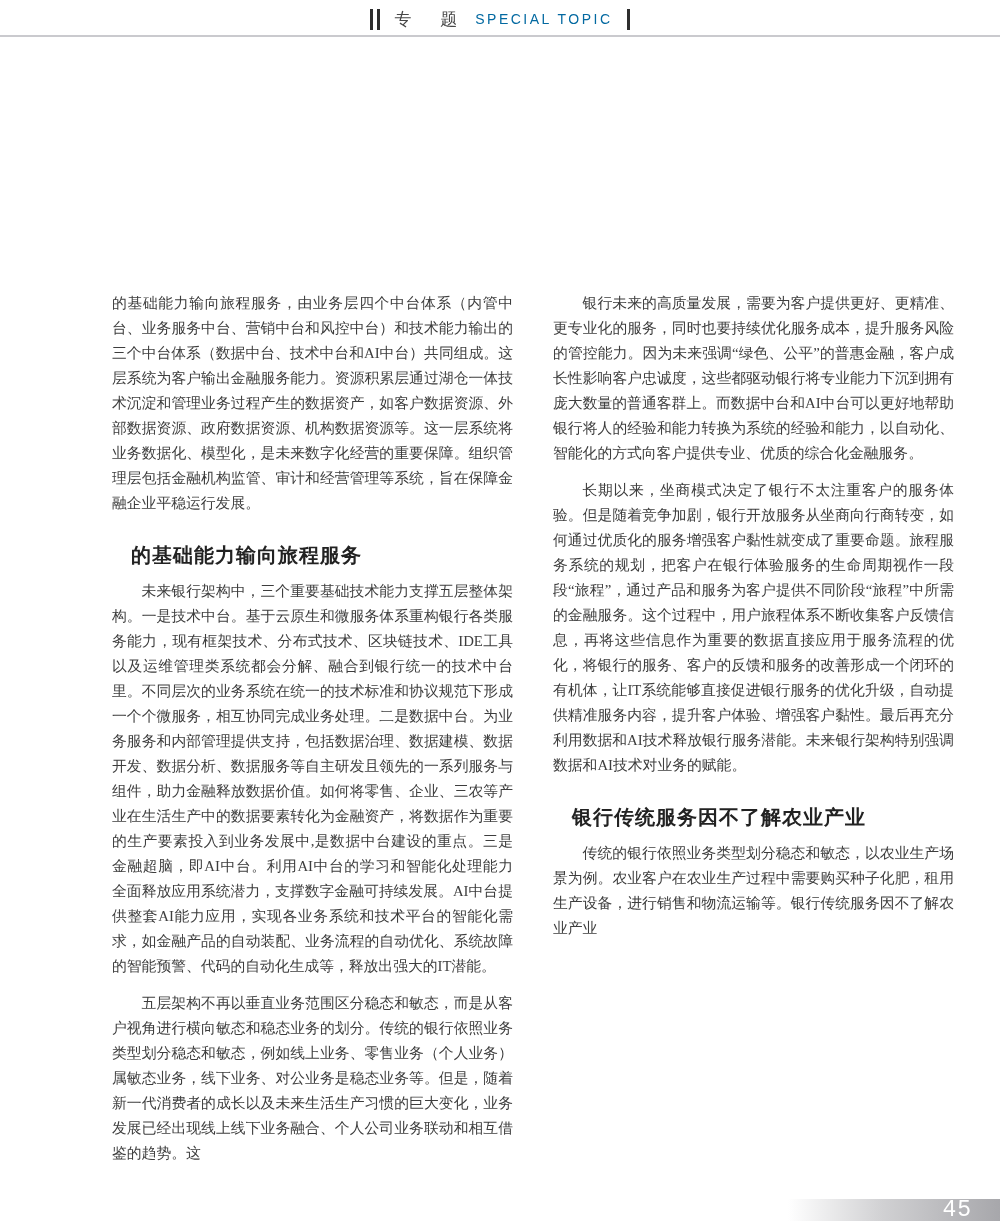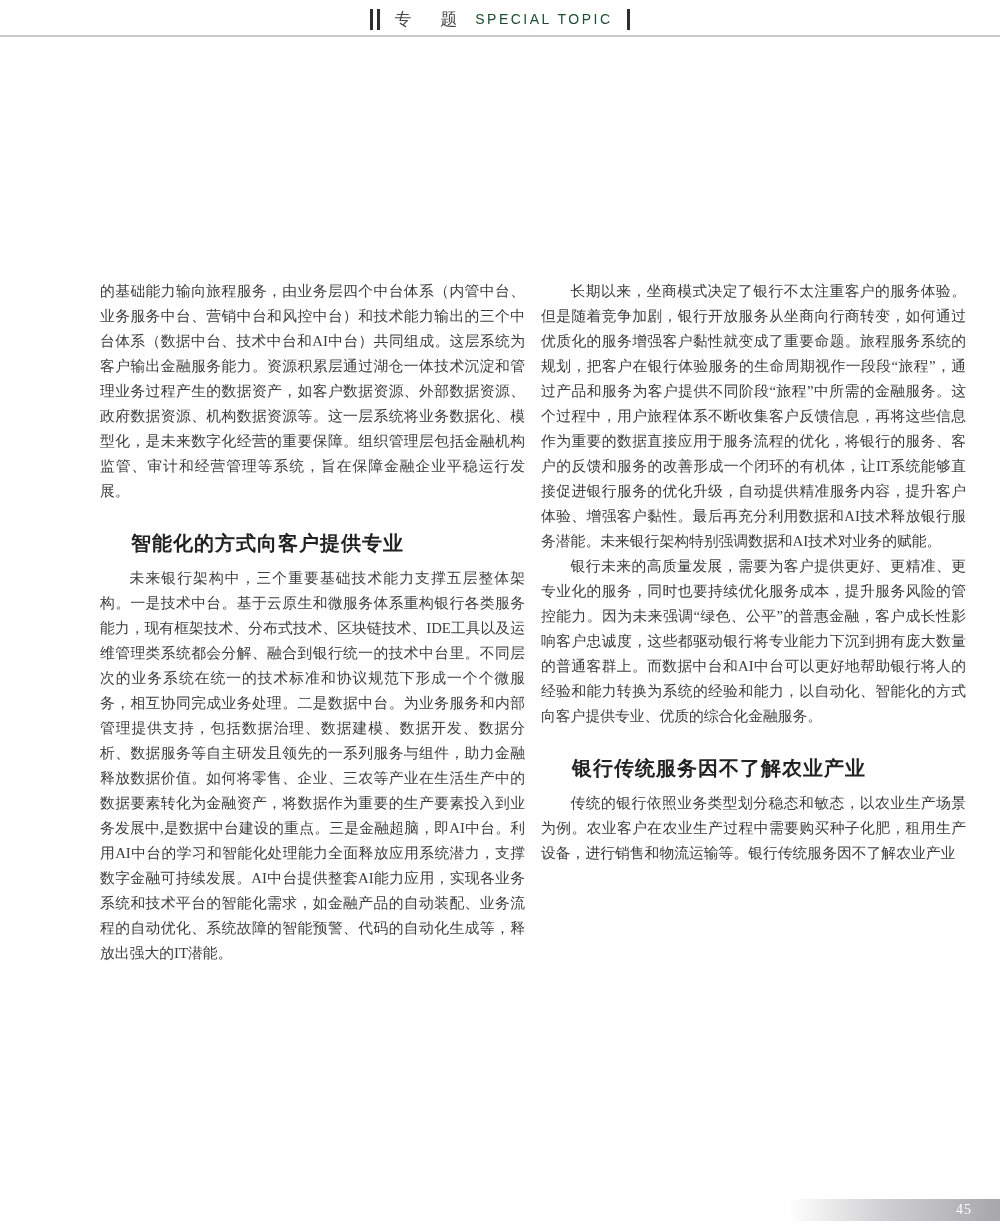--- a/index.html
+++ b/index.html
@@ -40,21 +40,21 @@
     background: #2e2e2e;
   }
   .hdr-cn {
     font-size: 17px;
     color: #474747;
     letter-spacing: 12px;
     font-weight: 500;
   }
   .hdr-en {
     font-size: 14px;
-    color: #14532d;
+    color: #0369a1;
     letter-spacing: 2.5px;
     margin-left: -8px;
   }
   .hdr-rule {
     position: absolute;
     top: 35px;
     left: 0;
     width: 100%;
     height: 2px;
     background: #cacace;
@@ -70,21 +70,21 @@
     gap: 16px;
   }
   .col {
     width: 425px;
     font-size: 14.8px;
     line-height: 25px;
     color: #3d3d3d;
     text-align: justify;
   }
   .col p {
-    margin: 0;
+    margin: 12px;
     text-indent: 2em;
   }
   .col p.cont {
     text-indent: 0;
   }
   .col h3 {
     margin: 27px 0 11px 0;
     font-size: 20px;
     line-height: 24px;
     font-weight: bold;
@@ -102,22 +102,22 @@
     height: 22px;
     background: linear-gradient(90deg, rgba(170,170,174,0) 0%, rgba(170,170,174,0.55) 45%, #a7a7ab 100%);
     display: flex;
     align-items: center;
     justify-content: flex-end;
     padding-right: 0;
     box-sizing: border-box;
   }
   .page-num {
     color: #ffffff;
-    font-size: 14px;
-    font-family: Liberation Serif, serif;
+    font-size: 23px;
+    font-family: Liberation Mono, monospace;
     margin-right: 28px;
     letter-spacing: 1px;
   }
 </style>
 </head>
 <body>
 
 <div class="page-header">
   <span class="dbl-bar">
       <i></i>
@@ -128,27 +128,28 @@
   <span class="sgl-bar">
       <i style="display:block;width:3px;height:21px;background:#2e2e2e;"></i>
     </span>
 </div>
 <div class="hdr-rule"></div>
 
 <div class="content">
 
   <div class="col">
     <p class="cont">的基础能力输向旅程服务，由业务层四个中台体系（内管中台、业务服务中台、营销中台和风控中台）和技术能力输出的三个中台体系（数据中台、技术中台和AI中台）共同组成。这层系统为客户输出金融服务能力。资源积累层通过湖仓一体技术沉淀和管理业务过程产生的数据资产，如客户数据资源、外部数据资源、政府数据资源、机构数据资源等。这一层系统将业务数据化、模型化，是未来数字化经营的重要保障。组织管理层包括金融机构监管、审计和经营管理等系统，旨在保障金融企业平稳运行发展。</p>
-    <h3>智能化的方式向客户提供专业</h3>
+    <h3>的基础能力输向旅程服务</h3>
     <p>未来银行架构中，三个重要基础技术能力支撑五层整体架构。一是技术中台。基于云原生和微服务体系重构银行各类服务能力，现有框架技术、分布式技术、区块链技术、IDE工具以及运维管理类系统都会分解、融合到银行统一的技术中台里。不同层次的业务系统在统一的技术标准和协议规范下形成一个个微服务，相互协同完成业务处理。二是数据中台。为业务服务和内部管理提供支持，包括数据治理、数据建模、数据开发、数据分析、数据服务等自主研发且领先的一系列服务与组件，助力金融释放数据价值。如何将零售、企业、三农等产业在生活生产中的数据要素转化为金融资产，将数据作为重要的生产要素投入到业务发展中,是数据中台建设的重点。三是金融超脑，即AI中台。利用AI中台的学习和智能化处理能力全面释放应用系统潜力，支撑数字金融可持续发展。AI中台提供整套AI能力应用，实现各业务系统和技术平台的智能化需求，如金融产品的自动装配、业务流程的自动优化、系统故障的智能预警、代码的自动化生成等，释放出强大的IT潜能。</p>
+    <p>五层架构不再以垂直业务范围区分稳态和敏态，而是从客户视角进行横向敏态和稳态业务的划分。传统的银行依照业务类型划分稳态和敏态，例如线上业务、零售业务（个人业务）属敏态业务，线下业务、对公业务是稳态业务等。但是，随着新一代消费者的成长以及未来生活生产习惯的巨大变化，业务发展已经出现线上线下业务融合、个人公司业务联动和相互借鉴的趋势。这</p>
   </div>
 
   <div class="col">
+    <p>银行未来的高质量发展，需要为客户提供更好、更精准、更专业化的服务，同时也要持续优化服务成本，提升服务风险的管控能力。因为未来强调“绿色、公平”的普惠金融，客户成长性影响客户忠诚度，这些都驱动银行将专业能力下沉到拥有庞大数量的普通客群上。而数据中台和AI中台可以更好地帮助银行将人的经验和能力转换为系统的经验和能力，以自动化、智能化的方式向客户提供专业、优质的综合化金融服务。</p>
     <p>长期以来，坐商模式决定了银行不太注重客户的服务体验。但是随着竞争加剧，银行开放服务从坐商向行商转变，如何通过优质化的服务增强客户黏性就变成了重要命题。旅程服务系统的规划，把客户在银行体验服务的生命周期视作一段段“旅程”，通过产品和服务为客户提供不同阶段“旅程”中所需的金融服务。这个过程中，用户旅程体系不断收集客户反馈信息，再将这些信息作为重要的数据直接应用于服务流程的优化，将银行的服务、客户的反馈和服务的改善形成一个闭环的有机体，让IT系统能够直接促进银行服务的优化升级，自动提供精准服务内容，提升客户体验、增强客户黏性。最后再充分利用数据和AI技术释放银行服务潜能。未来银行架构特别强调数据和AI技术对业务的赋能。</p>
-    <p>银行未来的高质量发展，需要为客户提供更好、更精准、更专业化的服务，同时也要持续优化服务成本，提升服务风险的管控能力。因为未来强调“绿色、公平”的普惠金融，客户成长性影响客户忠诚度，这些都驱动银行将专业能力下沉到拥有庞大数量的普通客群上。而数据中台和AI中台可以更好地帮助银行将人的经验和能力转换为系统的经验和能力，以自动化、智能化的方式向客户提供专业、优质的综合化金融服务。</p>
     <h3>银行传统服务因不了解农业产业</h3>
     <p>传统的银行依照业务类型划分稳态和敏态，以农业生产场景为例。农业客户在农业生产过程中需要购买种子化肥，租用生产设备，进行销售和物流运输等。银行传统服务因不了解农业产业</p>
   </div>
 
 </div>
 
 <div class="page-num-bar">
   <span class="page-num">45</span>
 </div>
 

